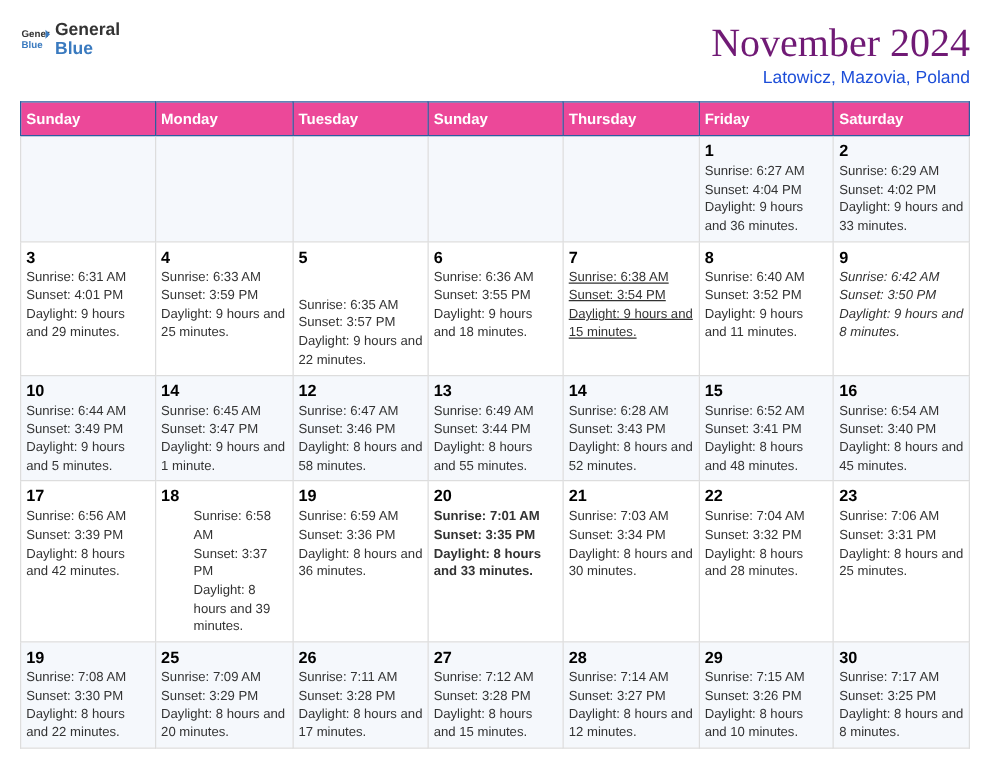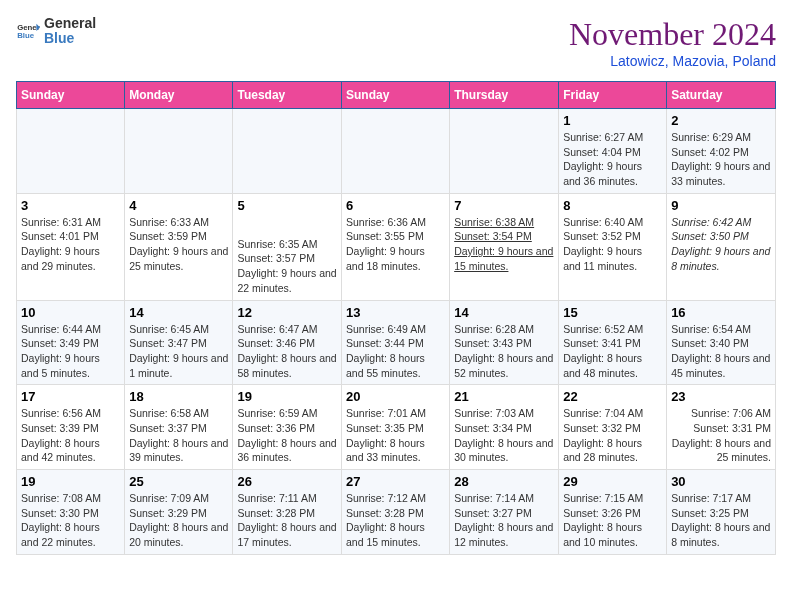--- a/index.html
+++ b/index.html
@@ -226,51 +226,51 @@
       </tr>
       <tr>
         <td>
           <span class="day-number">17</span>
           <div class="day-info" style="white-space: pre-line;">Sunrise: 6:56 AM
 Sunset: 3:39 PM
 Daylight: 8 hours and 42 minutes.</div>
         </td>
         <td>
           <span class="day-number">18</span>
-          <div class="day-info" style="white-space: pre-line;">Sunrise: 6:58 AM
+          <div class="day-info" style="white-space: pre-line; margin-left: 26px;">Sunrise: 6:58 AM
 Sunset: 3:37 PM
 Daylight: 8 hours and 39 minutes.</div>
         </td>
         <td>
           <span class="day-number">19</span>
           <div class="day-info" style="white-space: pre-line;">Sunrise: 6:59 AM
 Sunset: 3:36 PM
 Daylight: 8 hours and 36 minutes.</div>
         </td>
         <td>
           <span class="day-number">20</span>
-          <div class="day-info" style="white-space: pre-line;">Sunrise: 7:01 AM
+          <div class="day-info" style="white-space: pre-line; font-weight: bold;">Sunrise: 7:01 AM
 Sunset: 3:35 PM
 Daylight: 8 hours and 33 minutes.</div>
         </td>
         <td>
           <span class="day-number">21</span>
           <div class="day-info" style="white-space: pre-line;">Sunrise: 7:03 AM
 Sunset: 3:34 PM
 Daylight: 8 hours and 30 minutes.</div>
         </td>
         <td>
           <span class="day-number">22</span>
           <div class="day-info" style="white-space: pre-line;">Sunrise: 7:04 AM
 Sunset: 3:32 PM
 Daylight: 8 hours and 28 minutes.</div>
         </td>
         <td>
           <span class="day-number">23</span>
-          <div class="day-info" style="white-space: pre-line; text-align: right;">Sunrise: 7:06 AM
+          <div class="day-info" style="white-space: pre-line;">Sunrise: 7:06 AM
 Sunset: 3:31 PM
 Daylight: 8 hours and 25 minutes.</div>
         </td>
       </tr>
       <tr>
         <td>
           <span class="day-number">19</span>
           <div class="day-info" style="white-space: pre-line;">Sunrise: 7:08 AM
 Sunset: 3:30 PM
 Daylight: 8 hours and 22 minutes.</div>

